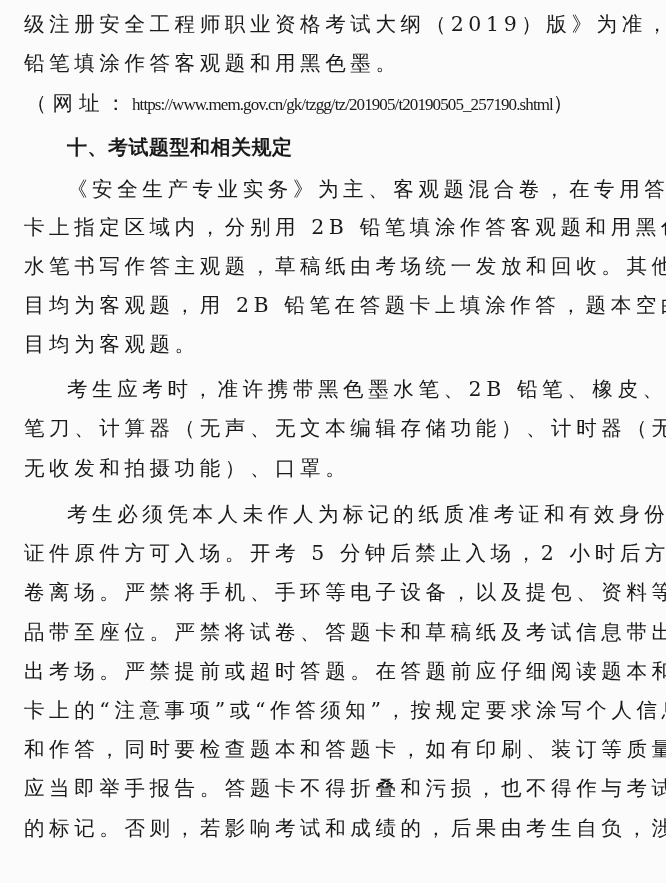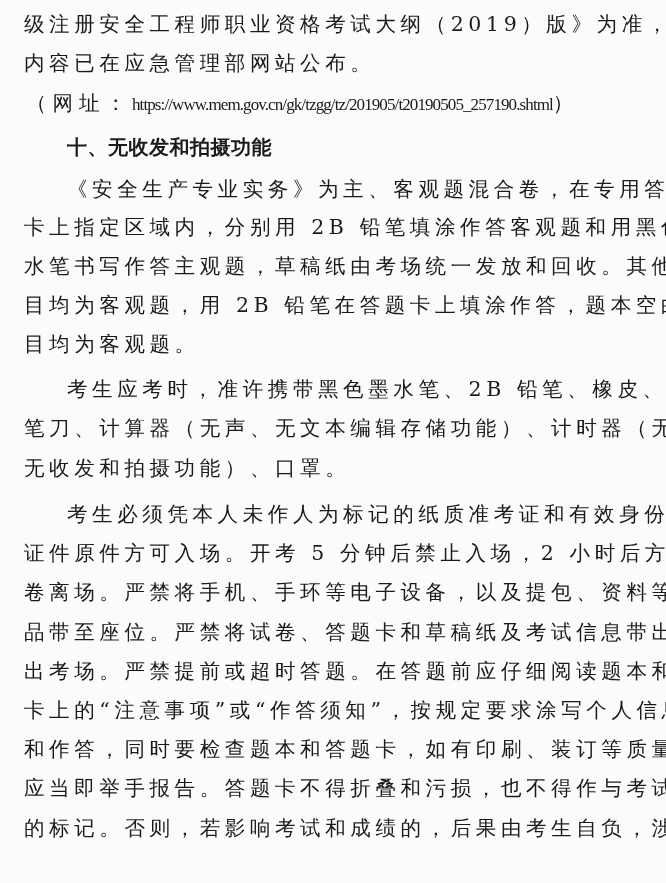--- a/index.html
+++ b/index.html
@@ -28,27 +28,27 @@
     font-family: "DejaVu Sans", "Liberation Sans", sans-serif;
     font-weight: bold; letter-spacing: 0.5px;
     text-align-last: left; font-size: 20px;
   }
 </style>
 </head>
 <body>
 
 <div class="page">
   <div class="line" style="top:11px">级注册安全工程师职业资格考试大纲（2019）版》为准，具体</div>
-  <div class="line last" style="top:50px">内容已在应急管理部网站公布。</div>
+  <div class="line last" style="top:50px">铅笔填涂作答客观题和用黑色墨。</div>
 
   <div class="line url-line" style="top:90px; left:26px">
     <span class="paren">（网址：</span><span class="url">https://www.mem.gov.cn/gk/tzgg/tz/201905/t20190505_257190.shtml</span><span>）</span>
   </div>
 
-  <div class="line indent heading" style="top:134px">十、无收发和拍摄功能</div>
+  <div class="line indent heading" style="top:134px">十、考试题型和相关规定</div>
 
   <div class="line indent" style="top:176px">《安全生产专业实务》为主、客观题混合卷，在专用答题</div>
   <div class="line" style="top:214px">卡上指定区域内，分别用 2B 铅笔填涂作答客观题和用黑色墨</div>
   <div class="line" style="top:253px">水笔书写作答主观题，草稿纸由考场统一发放和回收。其他科</div>
   <div class="line" style="top:292px">目均为客观题，用 2B 铅笔在答题卡上填涂作答，题本空白处</div>
   <div class="line last" style="top:331px">目均为客观题。</div>
 
   <div class="line indent" style="top:376px">考生应考时，准许携带黑色墨水笔、2B 铅笔、橡皮、削</div>
   <div class="line" style="top:415px">笔刀、计算器（无声、无文本编辑存储功能）、计时器（无声、</div>
   <div class="line last" style="top:455px">无收发和拍摄功能）、口罩。</div>

